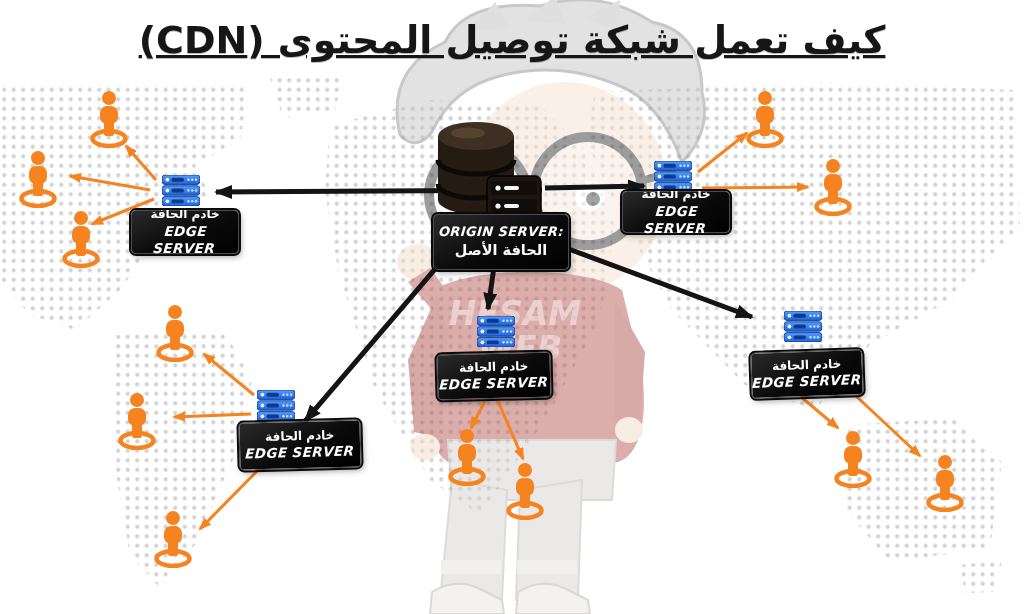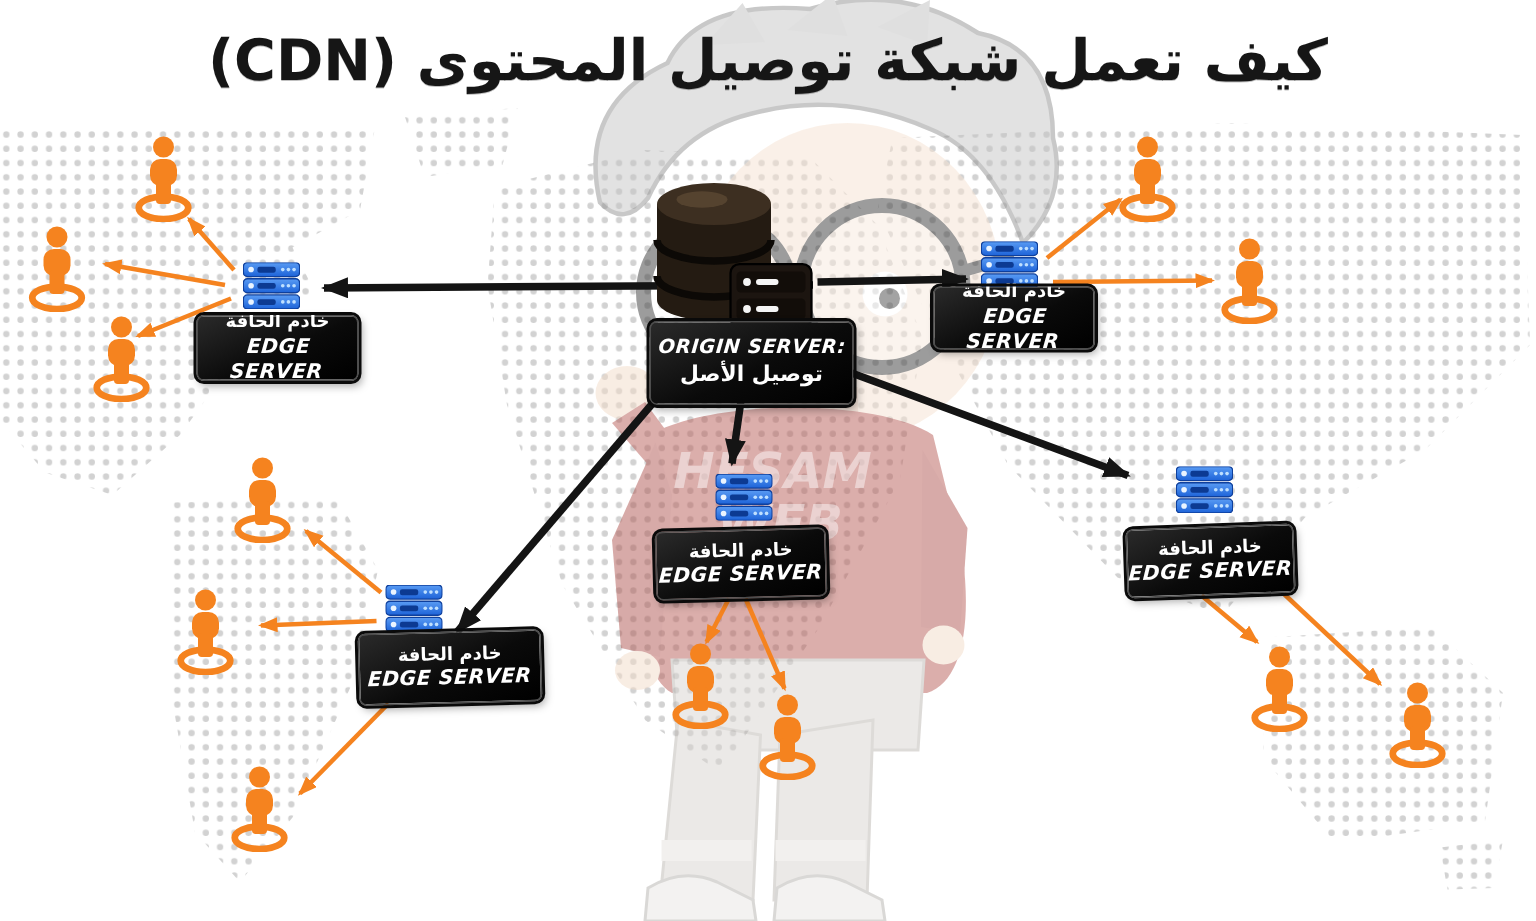--- a/index.html
+++ b/index.html
@@ -6,20 +6,21 @@
   .stage{
     position:relative;width:1024px;height:614px;background:#ffffff;overflow:hidden;
     font-family:"DejaVu Sans","Liberation Sans",sans-serif;
   }
   .stage svg{position:absolute;left:0;top:0;}
   .title{
     position:absolute;left:0;top:18px;width:1024px;text-align:center;
     direction:rtl;font-size:38px;font-weight:900;color:#161616;letter-spacing:0px;
     text-shadow:0 1px 0 rgba(0,0,0,.25);
     z-index:6;
+    text-decoration:underline;
   }
   .label-box{
     position:absolute;z-index:7;
     background:linear-gradient(155deg,#2a2a2a 0%,#0a0a0a 55%,#000 100%);
     border:1px solid #4d4d4d;outline:2px solid #0a0a0a;border-radius:5px;
     box-shadow:2px 3px 6px rgba(0,0,0,.35);
     color:#fff;text-align:center;
     display:flex;flex-direction:column;justify-content:center;align-items:center;gap:0px;
   }
   .label-box .ar{direction:rtl;font-size:12px;font-weight:700;line-height:1.3;}
@@ -190,21 +191,21 @@
     <use href="#user" x="446" y="428" width="42" height="58"></use>
     <use href="#user" x="504" y="462" width="42" height="58"></use>
     <use href="#user" x="832" y="430" width="42" height="58"></use>
     <use href="#user" x="924" y="454" width="42" height="58"></use>
   </svg>
 
   <div class="title">كيف تعمل شبكة توصيل المحتوى (CDN)</div>
 
   <div class="label-box origin-box" style="left:433px;top:214px;width:134px;height:54px;">
     <span class="en">ORIGIN SERVER:</span>
-    <span class="ar">توصيل الأصل</span>
+    <span class="ar">الحافة الأصل</span>
   </div>
 
   <div class="label-box" style="left:131px;top:210px;width:106px;height:42px;">
     <span class="ar">خادم الحافة</span>
     <span class="en">EDGE SERVER</span>
   </div>
 
   <div class="label-box" style="left:622px;top:191px;width:106px;height:40px;">
     <span class="ar">خادم الحافة</span>
     <span class="en">EDGE SERVER</span>

